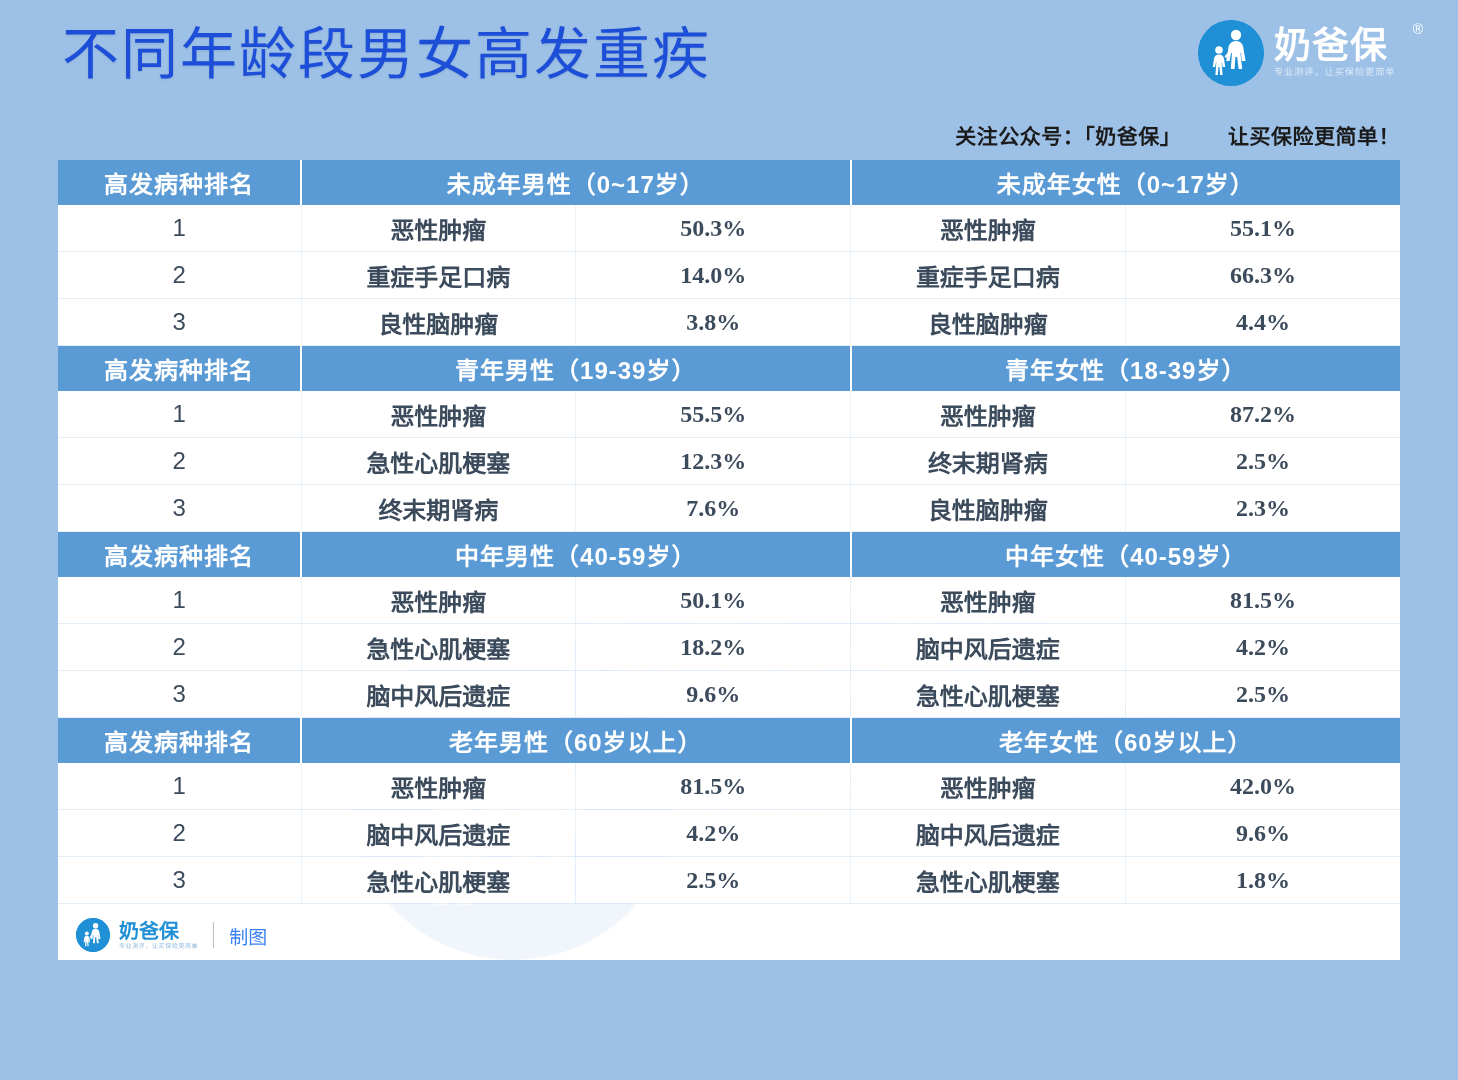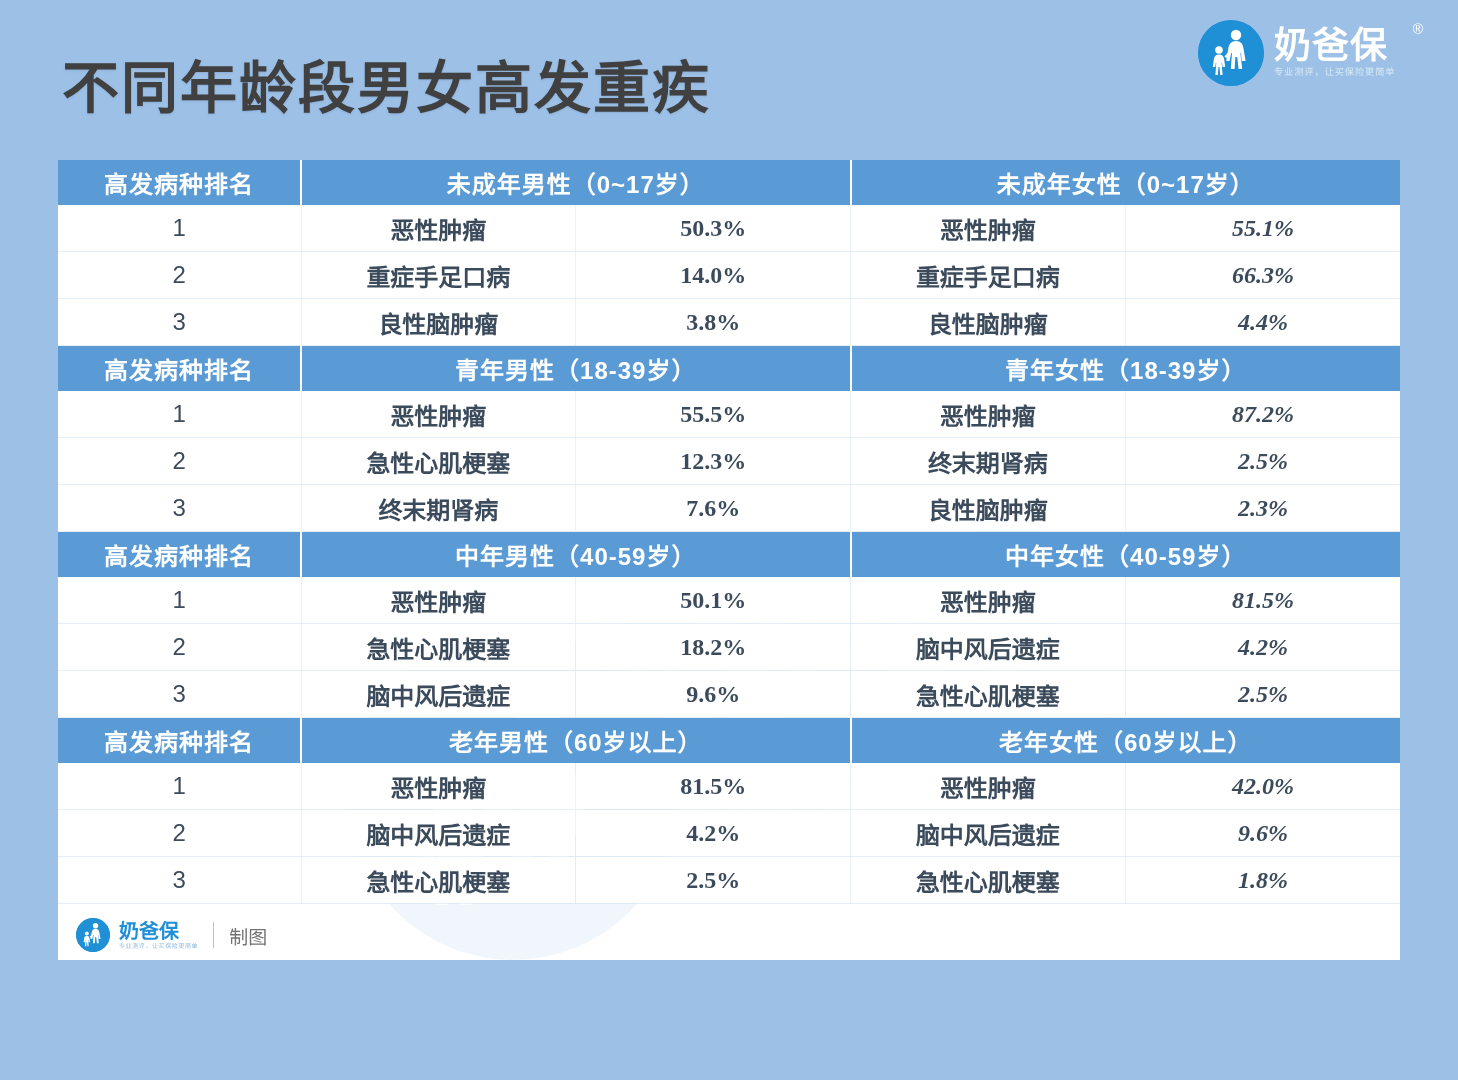--- a/index.html
+++ b/index.html
@@ -21,27 +21,26 @@
     position: absolute;
     left: 0; top: 0;
     width: 1458px;
     height: 160px;
   }
   .page-title {
     position: absolute;
     left: 62px;
     top: 18px;
     font-size: 57px;
-    font-weight: bold;
-    color: #404040;
+    font-weight: normal;
+    color: #1d4ed8;
     letter-spacing: 2px;
     line-height: 72px;
     white-space: nowrap;
     text-shadow: 0 1px 2px rgba(80,120,170,.25);
-    margin-top: 34px;
   }
 
   
   .brand-logo {
     position: absolute;
     right: 52px;
     top: 20px;
     display: flex;
     align-items: center;
     gap: 10px;
@@ -134,21 +133,21 @@
     border-right: 2px solid #ffffff;
     letter-spacing: 1px;
   }
   table.matrix tr.section-head td:last-child { border-right: none; }
   table.matrix td:last-child { border-right: none; margin-left: 8px; }
 
   td.col-rank   { width: 242px; }
   td.col-male-name { width: 308px; }
   td.col-male-pct  { width: 300px; }
   td.col-fem-name  { width: 292px; }
-  td.col-fem-pct   { width: 200px; font-style: italic; }
+  td.col-fem-pct   { width: 200px; }
 
   td.name-cell, td.pct-cell, td.rank-cell {
     font-weight: bold;
   }
   td.rank-cell {
     font-weight: normal;
     font-size: 25px;
     color: #333c46;
   }
   td.pct-cell {
@@ -235,21 +234,21 @@
     white-space: nowrap;
   }
   .credit-divider {
     width: 1px;
     height: 26px;
     background: #bfbfbf;
     margin: 0 6px;
   }
   .credit-label {
     font-size: 19px;
-    color: #737373;
+    color: #3b82f6;
     white-space: nowrap;
   }
   .panel-foot {
     height: 56px;
     background: #ffffff;
     position: relative;
   }
 </style>
 </head>
 <body>
@@ -271,20 +270,25 @@
         </g>
       </svg>
     </div>
     <div class="brand-wordmark">
       <div class="brand-name">奶爸保</div>
       <div class="brand-reg">®</div>
       <div class="brand-tagline">专业测评，让买保险更简单</div>
     </div>
   </div>
 
+  <div class="sub-note">
+    <span>关注公众号：「奶爸保」</span>
+    <span class="gap"></span>
+    <span>让买保险更简单！</span>
+  </div>
 </div>
 
 <div class="panel">
 
   <div class="watermark">
     <div class="wm-circle"></div>
     <div class="wm-figure">
       <svg width="330" height="330" viewBox="0 0 66 66" aria-hidden="true">
         <g fill="#ffffff" opacity="0.85">
           <circle cx="38" cy="15" r="5.2"></circle>
@@ -322,21 +326,21 @@
         </tr>
         <tr>
           <td class="col-rank rank-cell">3</td>
           <td class="col-male-name name-cell">良性脑肿瘤</td>
           <td class="col-male-pct pct-cell">3.8%</td>
           <td class="col-fem-name name-cell">良性脑肿瘤</td>
           <td class="col-fem-pct pct-cell">4.4%</td>
         </tr>
         <tr class="section-head">
           <td class="col-rank">高发病种排名</td>
-          <td colspan="2">青年男性（18-39岁）</td>
+          <td colspan="2">青年男性（19-39岁）</td>
           <td colspan="2">青年女性（18-39岁）</td>
         </tr>
         <tr>
           <td class="col-rank rank-cell">1</td>
           <td class="col-male-name name-cell">恶性肿瘤</td>
           <td class="col-male-pct pct-cell">55.5%</td>
           <td class="col-fem-name name-cell">恶性肿瘤</td>
           <td class="col-fem-pct pct-cell">87.2%</td>
         </tr>
         <tr>

